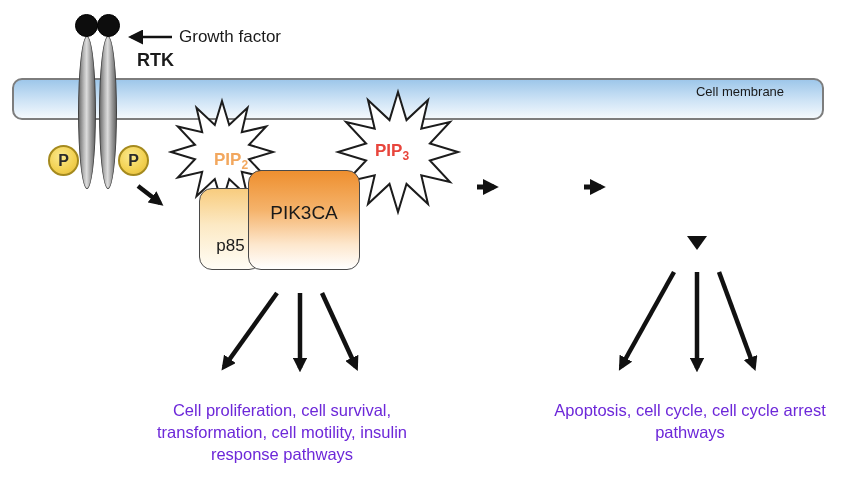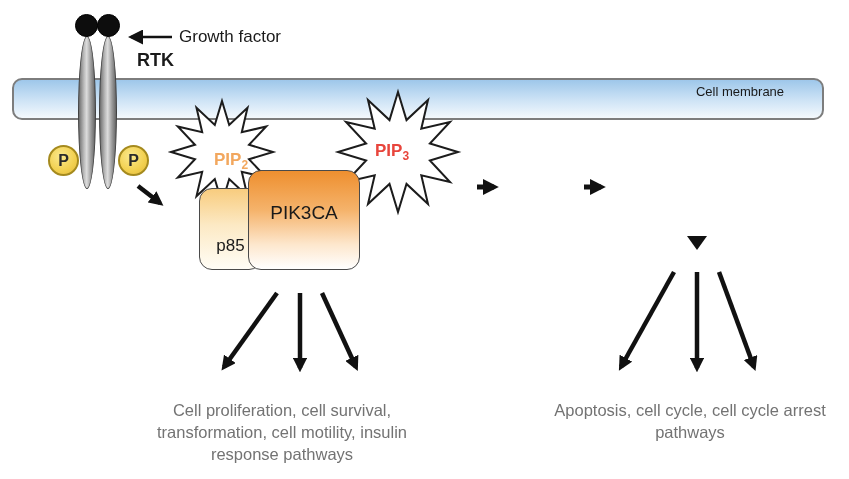--- a/index.html
+++ b/index.html
@@ -82,21 +82,21 @@
   #akt-ellipse{
     left:632px;top:145px;width:133px;height:62px;z-index:3;
     border:2px solid #4f4f4f;border-radius:50%;box-sizing:border-box;
     background:linear-gradient(160deg,#f4f4f4 8%,#d9d9d9 40%,#a7a7a7 75%,#878787 100%);
     display:flex;align-items:center;justify-content:center;
     font-size:18px;color:#1a1a1a;
   }
 
   
   .outcome-text{
-    z-index:6;font-size:16.5px;line-height:22px;text-align:center;color:#737373;
+    z-index:6;font-size:16.5px;line-height:22px;text-align:center;color:#6d28d9;
   }
   #outcomes-left{left:132px;top:399px;width:300px;}
   #outcomes-right{left:525px;top:399px;width:330px;}
 
   .arrow{stroke:#111111;fill:none;}
 </style>
 </head>
 <body>
 
 <div id="canvas">

